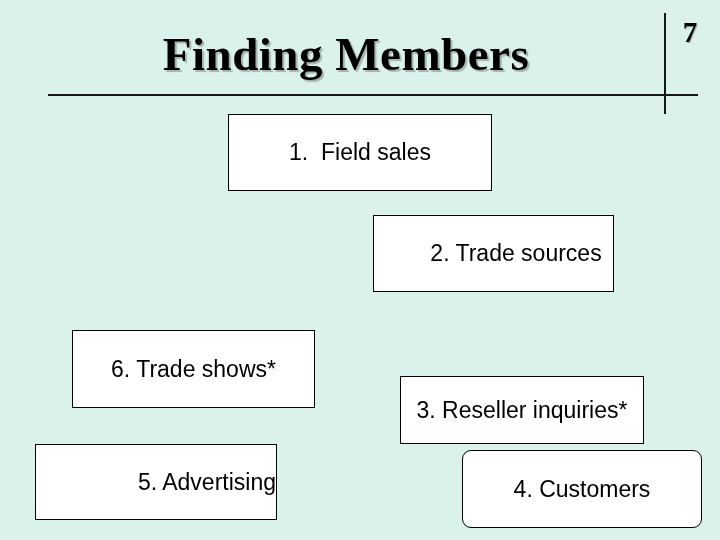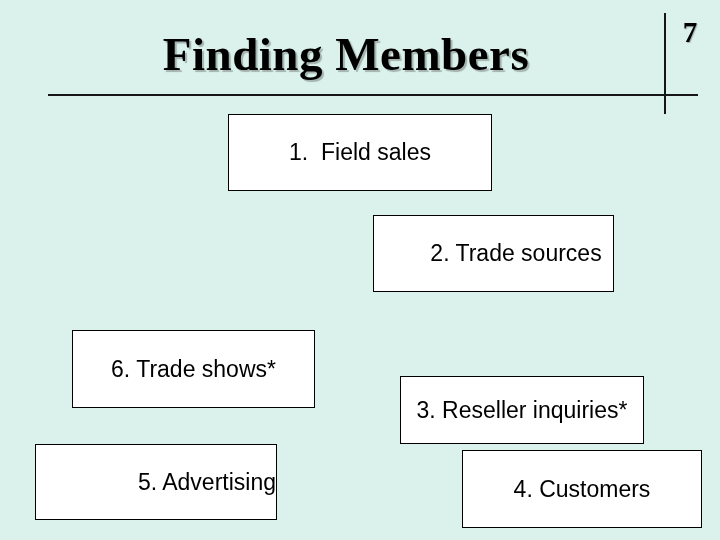--- a/index.html
+++ b/index.html
@@ -83,21 +83,21 @@
     text-align: center;
   }
   .box-line { white-space: pre-wrap; }
 
   .pos-field-sales        { left: 228px; top: 114px; width: 264px; height: 77px; }
   .pos-other-sources      { left: 96px;  top: 214px; width: 241px; height: 79px; }
   .pos-trade-sources      { left: 373px; top: 215px; width: 241px; height: 77px; padding-left: 45px; }
   .pos-trade-shows        { left: 72px;  top: 330px; width: 243px; height: 78px; }
   .pos-reseller-inquiries { left: 400px; top: 336px; width: 244px; height: 68px; margin-top: 40px; }
   .pos-advertising        { left: 35px;  top: 444px; width: 242px; height: 76px; justify-content: flex-end; }
-  .pos-customers          { left: 462px; top: 450px; width: 240px; height: 78px; }
+  .pos-customers          { left: 462px; top: 450px; width: 240px; height: 78px; border-radius: 9px; }
 </style>
 </head>
 <body>
 
 <div class="slide">
 
   <div class="title">Finding Members</div>
 
   <div class="hrule"></div>
 

